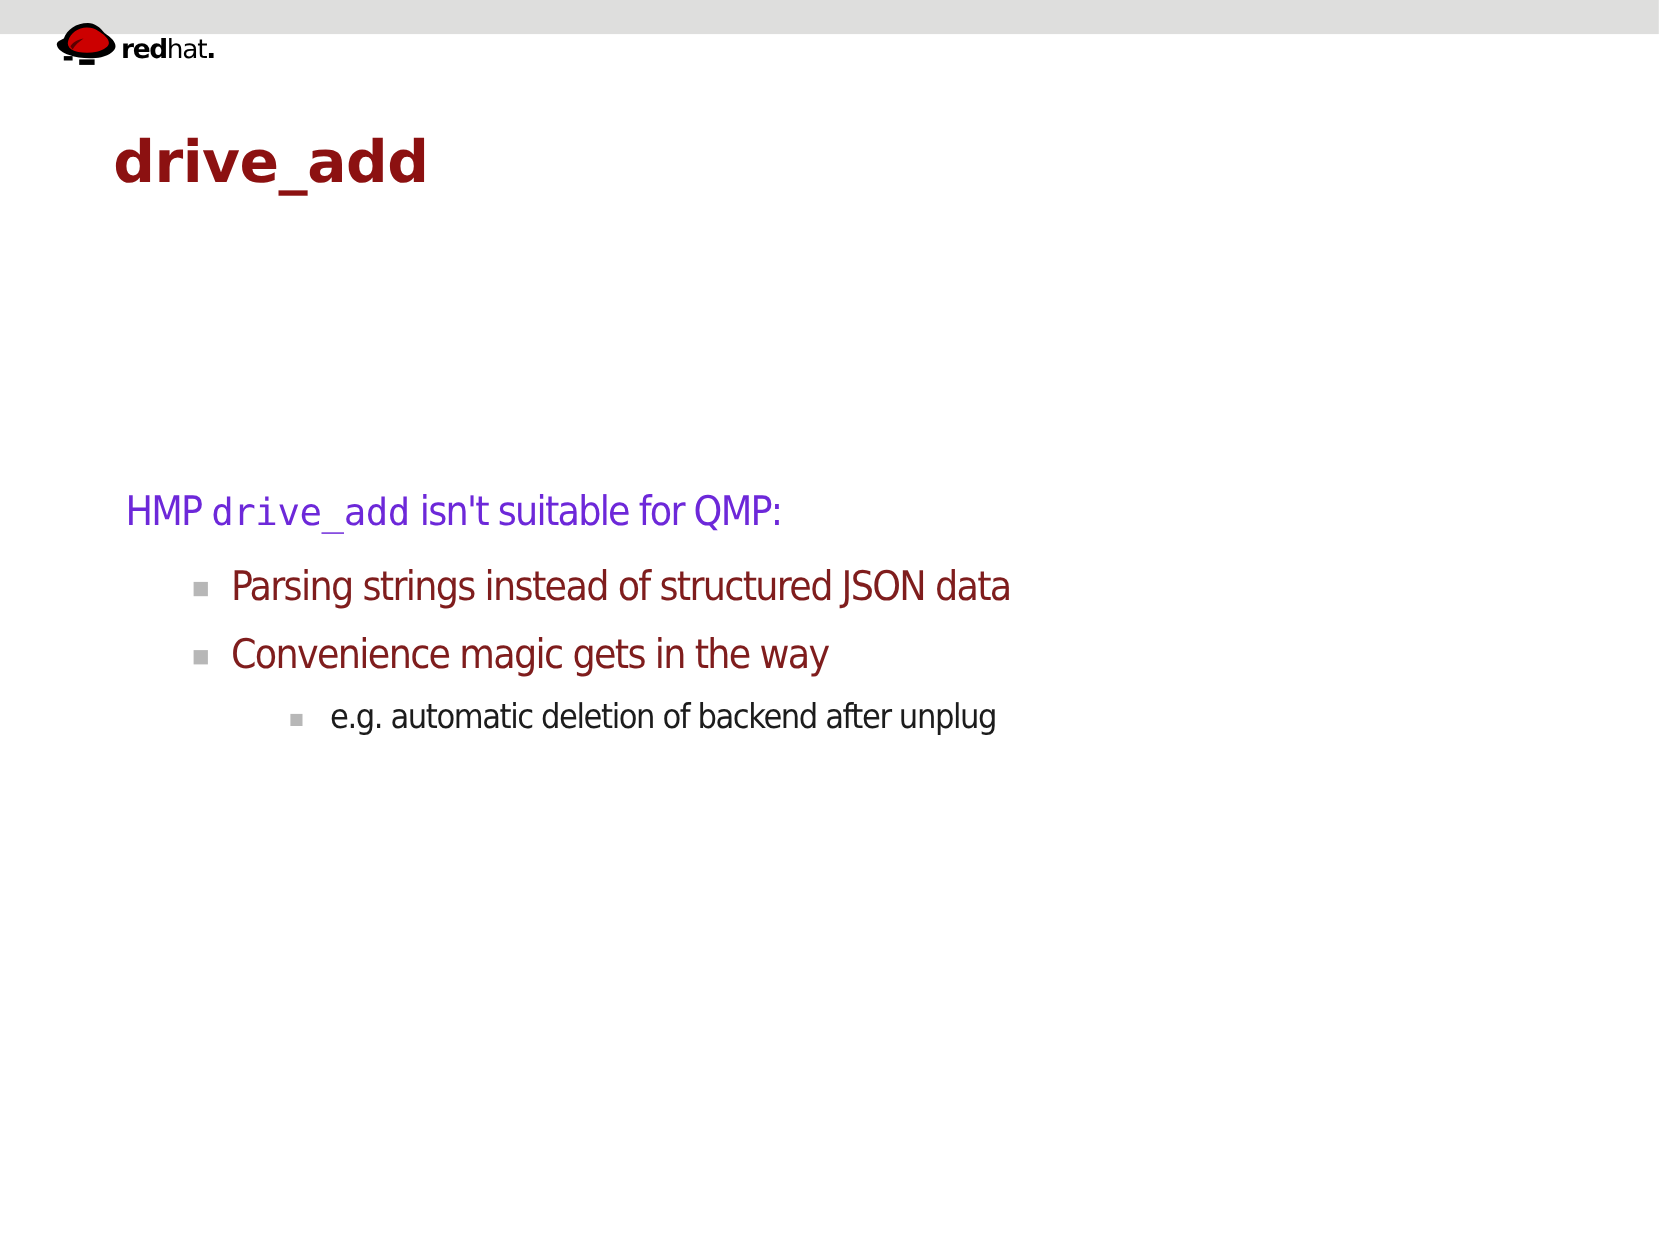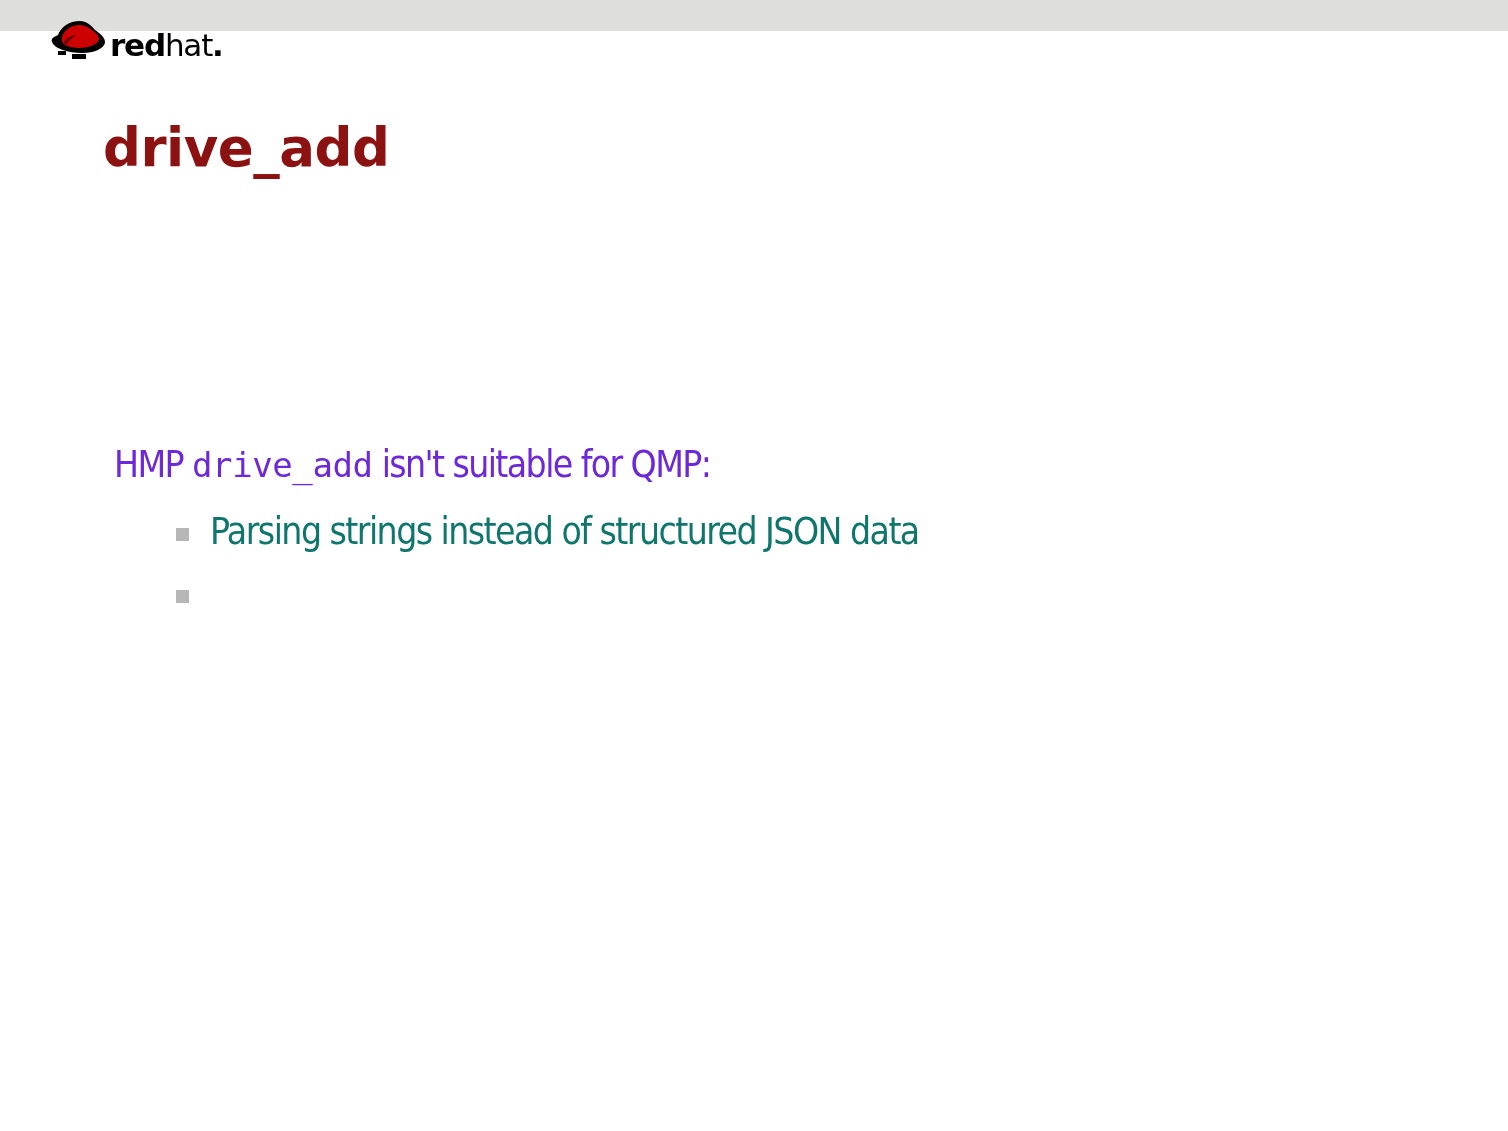--- a/index.html
+++ b/index.html
@@ -36,21 +36,21 @@
     align-items: center;
   }
   .logo-mark {
     width: 62px;
     height: 44px;
     display: block;
   }
   .logo-word {
     margin-left: -2px;
     font-family: "DejaVu Sans", sans-serif;
-    font-size: 31px;
+    font-size: 24px;
     line-height: 1;
     letter-spacing: -1.2px;
     color: #000000;
     position: relative;
     top: 5px;
   }
   .logo-word .lw-bold {
     font-weight: 700;
   }
   .logo-word .lw-light {
@@ -129,21 +129,21 @@
     left: 54px;
     top: 17px;
     width: 11px;
     height: 11px;
   }
   .item-text {
     font-family: "DejaVu Sans Condensed", "DejaVu Sans", sans-serif;
     font-stretch: condensed;
     font-size: 37px;
     line-height: 46px;
-    color: #0f766e;
+    color: #7f1d1d;
     letter-spacing: -1.55px;
     white-space: nowrap;
     display: block;
   }
 
   ul.level2 {
     list-style: none;
     margin: 14px 0 0 0;
     padding: 0;
   }
@@ -185,17 +185,24 @@
   <ul class="level1">
 
     <li class="item1">
       <span class="bullet-sq lvl1"></span>
       <span class="item-text">Parsing strings instead of structured JSON data</span>
     </li>
 
 
     <li class="item1">
       <span class="bullet-sq lvl1"></span>
-
+      <span class="item-text">Convenience magic gets in the way</span>
+
+      <ul class="level2">
+        <li class="item2">
+          <span class="bullet-sq lvl2"></span>
+          <span class="item-text sub">e.g. automatic deletion of backend after unplug</span>
+        </li>
+      </ul>
     </li>
 
   </ul>
 </div>
 
 </body></html>

